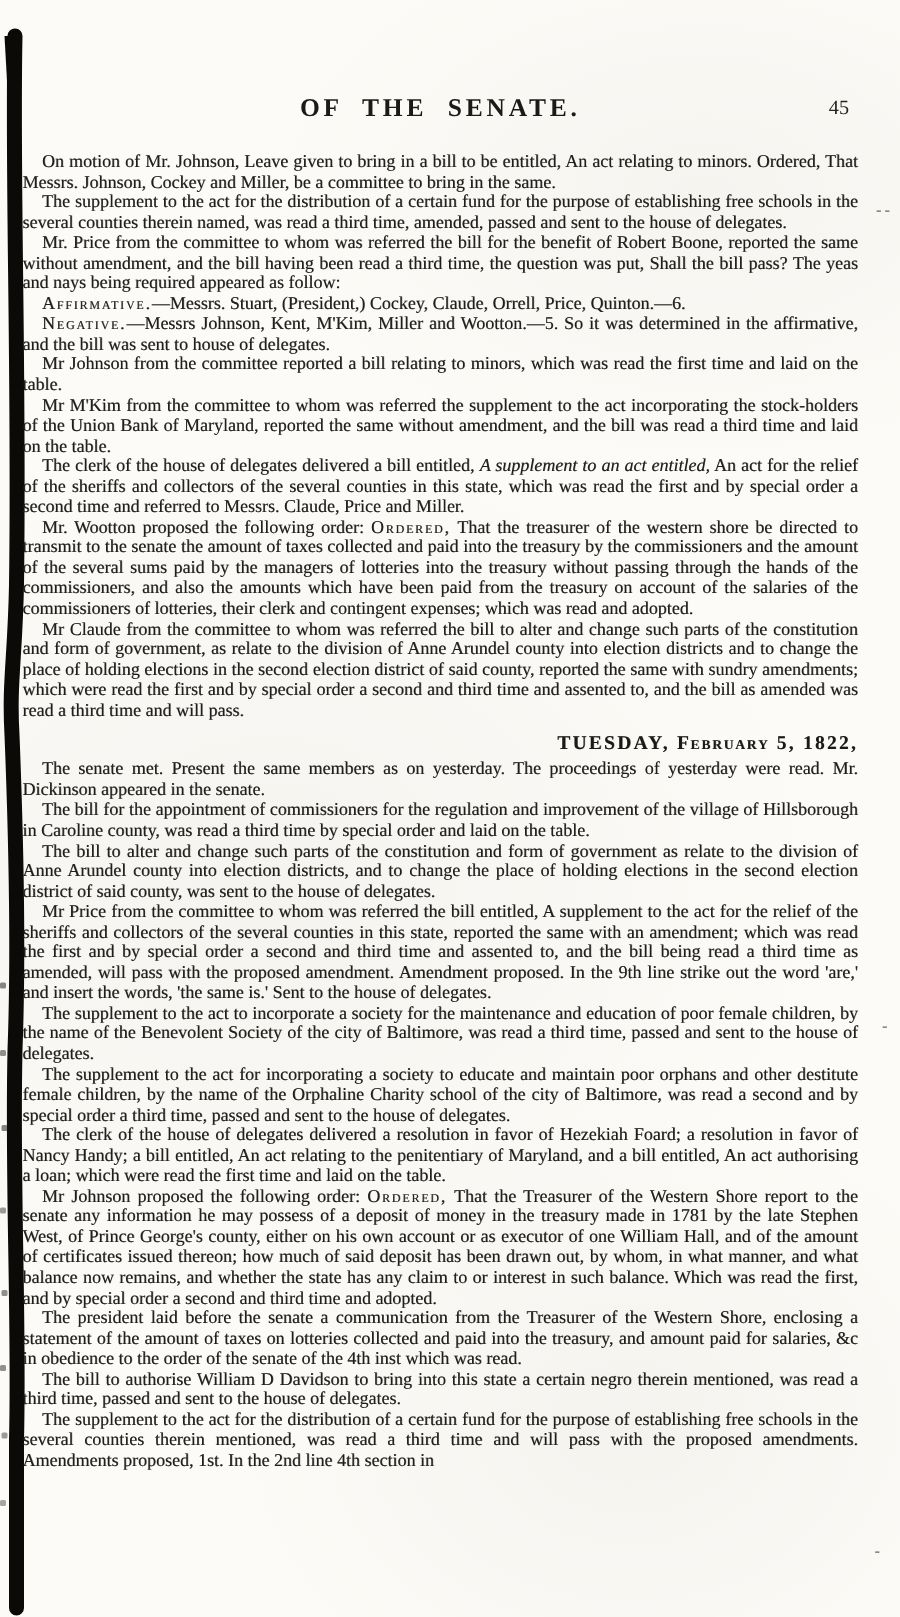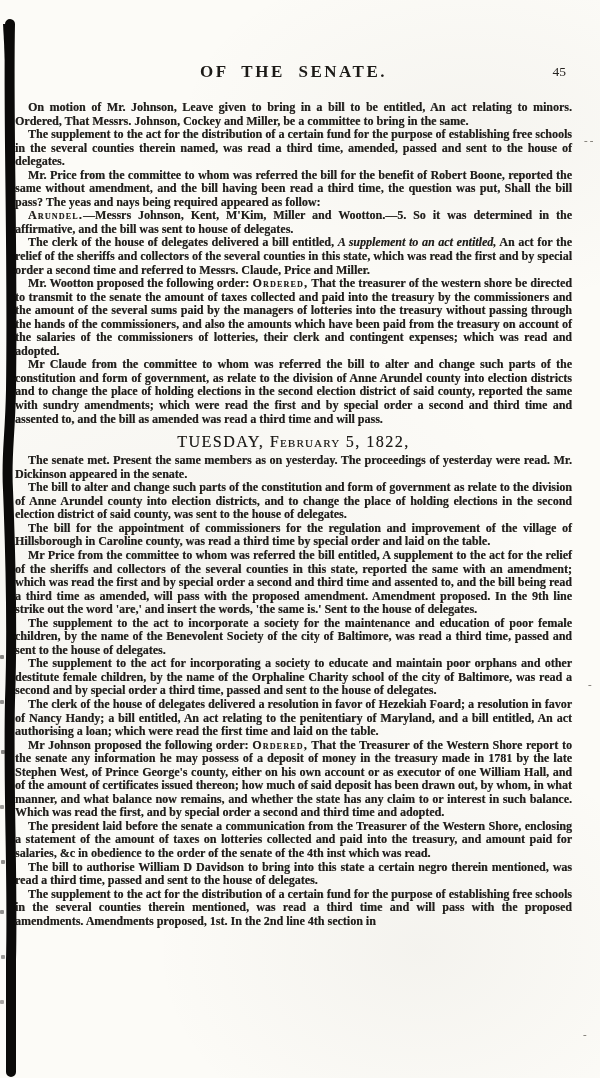--- a/index.html
+++ b/index.html
@@ -41,28 +41,27 @@
     letter-spacing: 2.5px; word-spacing: 7px; color: #1c1a17;
   }
   .page-number {
     position: absolute; right: 6px; top: 2px;
     font-weight: normal; font-size: 13.5px; color: #262320;
   }
   .para {
     margin: 0; text-align: justify; text-indent: 13px;
     font-size: 12px; line-height: 13.55px;
     text-shadow: 0.3px 0 0 rgba(30,28,25,0.55);
-    font-weight: bold;
   }
   .para .sc, .session-heading .sc {
     font-variant-caps: small-caps; letter-spacing: 1.2px;
   }
   .para .i { font-style: italic; }
   .session-heading {
-    text-align: center; font-weight: normal; font-size: 16px;
+    text-align: right; font-weight: bold; font-size: 13px;
     letter-spacing: 1.5px; margin: 7px 0 3px 0; color: #1c1a17;
     text-shadow: 0.3px 0 0 rgba(30,28,25,0.5);
   }
 </style>
 </head>
 <body>
 
 <div class="page">
 
   <div class="binding-bar">
@@ -78,32 +77,35 @@
   <div class="content">
     <div class="header">
       <div class="page-title">OF THE SENATE.</div>
       <div class="page-number">45</div>
     </div>
 
     <div id="day1">
         <p class="para"><span>On motion of Mr. Johnson, Leave given to bring in a bill to be entitled, An act relating to minors.  Ordered, That Messrs. Johnson, Cockey and Miller, be a committee to bring in the same.</span></p>
         <p class="para"><span>The supplement to the act for the distribution of a certain fund for the purpose of establishing free schools in the several counties therein named, was read a third time, amended, passed and sent to the house of delegates.</span></p>
         <p class="para"><span>Mr. Price from the committee to whom was referred the bill for the benefit of Robert Boone, reported the same without amendment, and the bill having been read a third time, the question was put, Shall the bill pass?  The yeas and nays being required appeared as follow:</span></p>
-        <p class="para"><span class="sc">Arundel.</span><span>—Messrs Johnson, Kent, M'Kim, Miller and Wootton.—5.  So it was determined in the affirmative, and the bill was sent to house of delegates.</span></p>
+        <p class="para"><span class="sc">Affirmative.</span><span>—Messrs. Stuart, (President,) Cockey, Claude, Orrell, Price, Quinton.—6.</span></p>
+        <p class="para"><span class="sc">Negative.</span><span>—Messrs Johnson, Kent, M'Kim, Miller and Wootton.—5.  So it was determined in the affirmative, and the bill was sent to house of delegates.</span></p>
+        <p class="para"><span>Mr Johnson from the committee reported a bill relating to minors, which was read the first time and laid on the table.</span></p>
+        <p class="para"><span>Mr M'Kim from the committee to whom was referred the supplement to the act incorporating the stock-holders of the Union Bank of Maryland, reported the same without amendment, and the bill was read a third time and laid on the table.</span></p>
         <p class="para"><span>The clerk of the house of delegates delivered a bill entitled, </span><span class="i">A supplement to an act entitled,</span><span> An act for the relief of the sheriffs and collectors of the several counties in this state, which was read the first and by special order a second time and referred to Messrs. Claude, Price and Miller.</span></p>
         <p class="para"><span>Mr. Wootton proposed the following order:  </span><span class="sc">Ordered,</span><span> That the treasurer of the western shore be directed to transmit to the senate the amount of taxes collected and paid into the treasury by the commissioners and the amount of the several sums paid by the managers of lotteries into the treasury without passing through the hands of the commissioners, and also the amounts which have been paid from the treasury on account of the salaries of the commissioners of lotteries, their clerk and contingent expenses; which was read and adopted.</span></p>
         <p class="para"><span>Mr Claude from the committee to whom was referred the bill to alter and change such parts of the constitution and form of government, as relate to the division of Anne Arundel county into election districts and to change the place of holding elections in the second election district of said county, reported the same with sundry amendments; which were read the first and by special order a second and third time and assented to, and the bill as amended was read a third time and will pass.</span></p>
       </div>
 
     <div class="session-heading" id="session-heading"><span><span>TUESDAY, </span><span class="sc">February</span><span> 5, 1822,</span></span></div>
 
     <div id="day2">
         <p class="para"><span>The senate met.  Present the same members as on yesterday.  The proceedings of yesterday were read.  Mr. Dickinson appeared in the senate.</span></p>
+        <p class="para"><span>The bill for the appointment of commissioners for the regulation and improvement of the village of Hillsborough in Caroline county, was read a third time by special order and laid on the table.</span></p>
         <p class="para"><span>The bill to alter and change such parts of the constitution and form of government as relate to the division of Anne Arundel county into election districts, and to change the place of holding elections in the second election district of said county, was sent to the house of delegates.</span></p>
-        <p class="para"><span>The bill for the appointment of commissioners for the regulation and improvement of the village of Hillsborough in Caroline county, was read a third time by special order and laid on the table.</span></p>
         <p class="para"><span>Mr Price from the committee to whom was referred the bill entitled, A supplement to the act for the relief of the sheriffs and collectors of the several counties in this state, reported the same with an amendment; which was read the first and by special order a second and third time and assented to, and the bill being read a third time as amended, will pass with the proposed amendment.  Amendment proposed.  In the 9th line strike out the word 'are,' and insert the words, 'the same is.'  Sent to the house of delegates.</span></p>
         <p class="para"><span>The supplement to the act to incorporate a society for the maintenance and education of poor female children, by the name of the Benevolent Society of the city of Baltimore, was read a third time, passed and sent to the house of delegates.</span></p>
         <p class="para"><span>The supplement to the act for incorporating a society to educate and maintain poor orphans and other destitute female children, by the name of the Orphaline Charity school of the city of Baltimore, was read a second and by special order a third time, passed and sent to the house of delegates.</span></p>
         <p class="para"><span>The clerk of the house of delegates delivered a resolution in favor of Hezekiah Foard; a resolution in favor of Nancy Handy; a bill entitled, An act relating to the penitentiary of Maryland, and a bill entitled, An act authorising a loan; which were read the first time and laid on the table.</span></p>
         <p class="para"><span>Mr Johnson proposed the following order:  </span><span class="sc">Ordered,</span><span> That the Treasurer of the Western Shore report to the senate any information he may possess of a deposit of money in the treasury made in 1781 by the late Stephen West, of Prince George's county, either on his own account or as executor of one William Hall, and of the amount of certificates issued thereon; how much of said deposit has been drawn out, by whom, in what manner, and what balance now remains, and whether the state has any claim to or interest in such balance.  Which was read the first, and by special order a second and third time and adopted.</span></p>
         <p class="para"><span>The president laid before the senate a communication from the Treasurer of the Western Shore, enclosing a statement of the amount of taxes on lotteries collected and paid into the treasury, and amount paid for salaries, &amp;c in obedience to the order of the senate of the 4th inst which was read.</span></p>
         <p class="para"><span>The bill to authorise William D Davidson to bring into this state a certain negro therein mentioned, was read a third time, passed and sent to the house of delegates.</span></p>
         <p class="para"><span>The supplement to the act for the distribution of a certain fund for the purpose of establishing free schools in the several counties therein mentioned, was read a third time and will pass with the proposed amendments.  Amendments proposed, 1st. In the 2nd line 4th section in</span></p>
       </div>
   </div>

